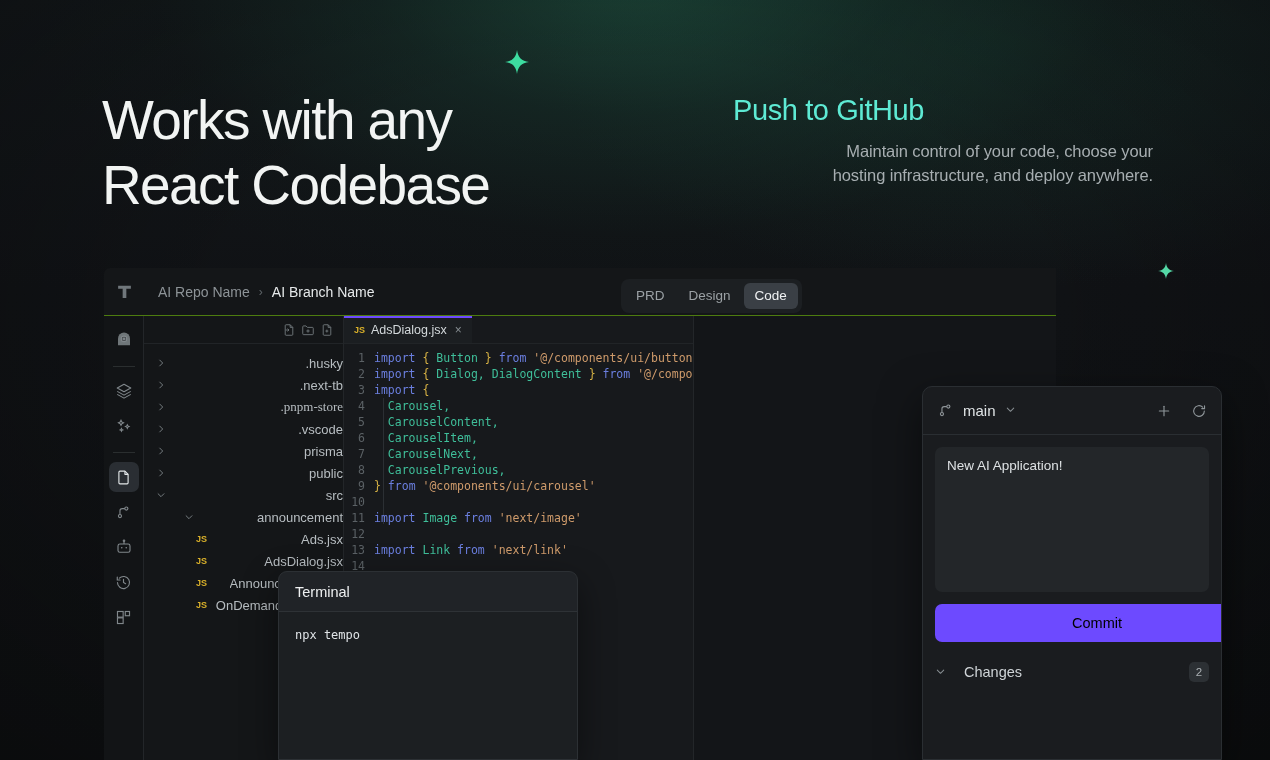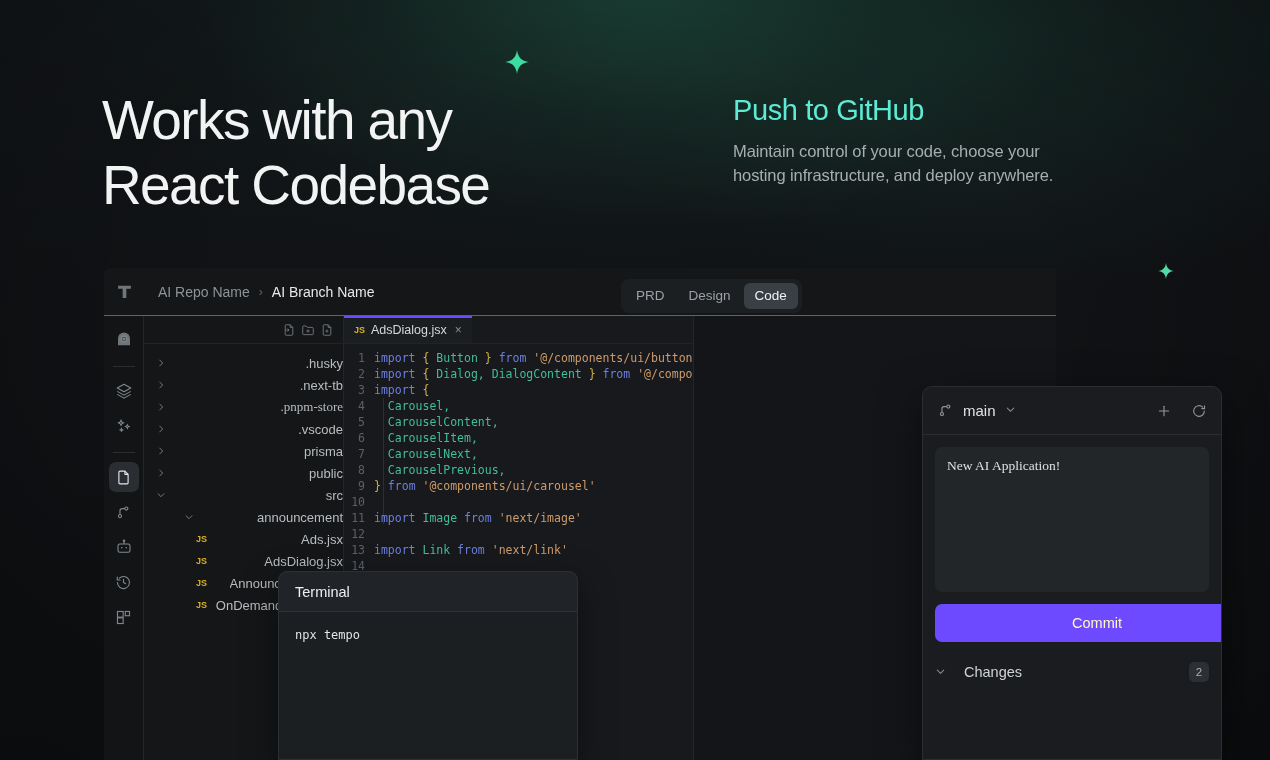--- a/index.html
+++ b/index.html
@@ -43,20 +43,21 @@
   .hero-side { position: absolute; left: 733px; top: 94px; width: 420px; }
   .hero-side-title {
     font-size: 29px; line-height: 32px; font-weight: 400;
     letter-spacing: -0.4px; color: #5eead4;
   }
   .hero-side-body {
     margin-top: 13px;
     font-size: 16.5px; line-height: 24px; font-weight: 400;
     letter-spacing: -0.1px; color: #a7aeb1;
     white-space: pre-line;
+    text-align: right;
   }
 
   
   .sparkle { position: absolute; pointer-events: none; }
   .sparkle svg { display: block; }
 
   
   .app {
     position: absolute; left: 104px; top: 268px;
     width: 952px; height: 520px;
@@ -236,26 +237,25 @@
   .head-spacer { flex: 1; }
   .head-ico { color: #8e9599; cursor: pointer; display: flex; margin-left: 10px; }
   .commit-msg {
     margin: 12px 12px 0 12px;
     height: 145px;
     background: #232629;
     border-radius: 7px;
     padding: 11px 12px;
     font-size: 13.5px; color: #dde1e3;
     cursor: text;
-    font-family: Liberation Serif, serif;
   }
   .commit-btn {
     margin: 12px 12px 0 12px;
     height: 38px; width: 324px;
-    background: #6d4aff; color: #fef9c3;
+    background: #6d4aff; color: #000000;
     border: none; border-radius: 7px;
     font-family: inherit; font-size: 14.5px; cursor: pointer;
   }
   .changes-row {
     margin-top: 17px; padding: 0 12px 0 12px;
     height: 26px; display: flex; align-items: center; gap: 18px;
     cursor: pointer;
   }
   .changes-label { font-size: 14.5px; color: #cfd4d7; }
   .changes-count {

